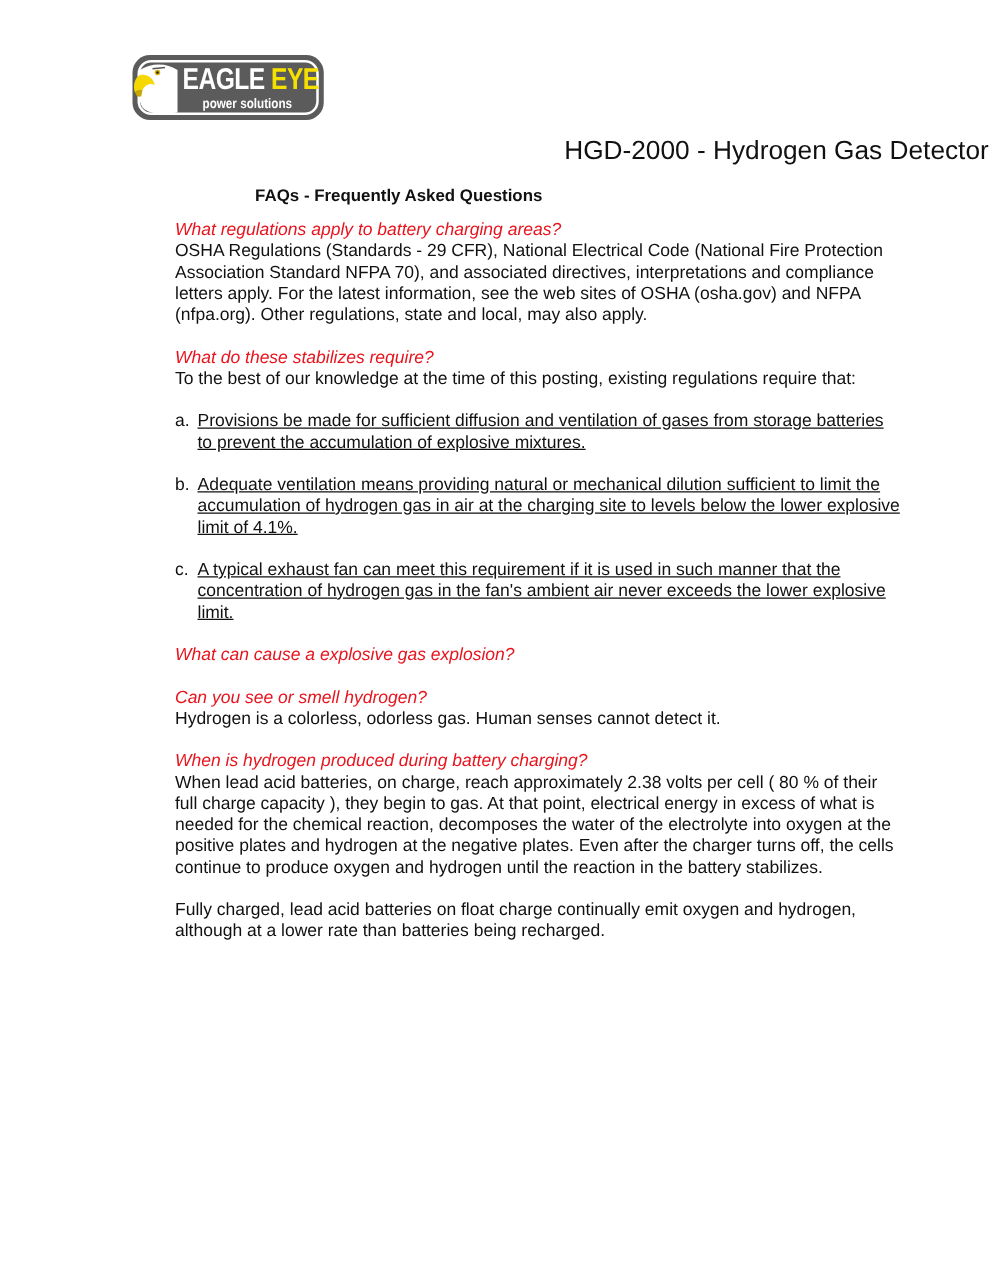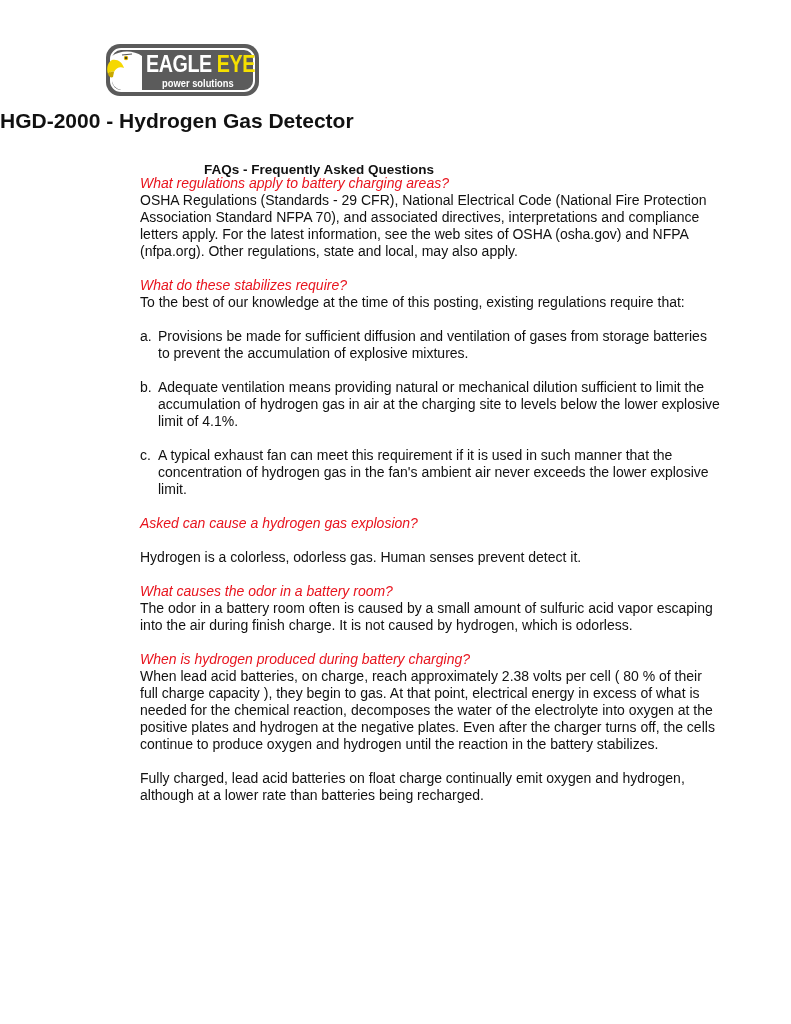--- a/index.html
+++ b/index.html
@@ -12,31 +12,31 @@
                 border: 2px solid #ffffff; border-radius: 11px; box-sizing: border-box; }
   .logo-eagle { position: absolute; left: 0; top: 2px; width: 50px; height: 48px; }
   .logo-text { position: absolute; left: 40px; top: 7px; font-weight: bold; font-size: 24px;
                letter-spacing: -0.5px; line-height: 26px; font-family: "Liberation Sans", sans-serif;
                transform: scaleX(0.82); transform-origin: left top; white-space: nowrap; }
   .logo-text .w1 { color: #ffffff; }
   .logo-text .w2 { color: #f5e000; }
   .logo-sub { position: absolute; left: 56px; top: 33px; color: #ffffff; font-weight: bold;
               font-size: 11px; line-height: 12px; white-space: nowrap;
               transform: scaleX(0.85); transform-origin: left top; }
-  .title { position: absolute; left: 0; width: 791px; top: 108px; text-align: left;
-           font-size: 21px; font-weight: bold; line-height: 26px; }
-  .subtitle { position: absolute; left: 0; width: 638px; top: 161px; text-align: center;
+  .title { position: absolute; left: 0; width: 791px; top: 108px; text-align: right;
+           font-size: 21px; font-weight: normal; line-height: 26px; }
+  .subtitle { position: absolute; left: 0; width: 638px; top: 148px; text-align: center;
               font-size: 13.5px; font-weight: bold; line-height: 17px; }
   .content { position: absolute; left: 108px; top: 175px; width: 580px; font-size: 14px; line-height: 17px; margin-left: 32px; }
   .q { color: #e8141e; font-style: italic; }
   .a { margin: 0; }
   .section { margin-bottom: 17px; }
   .item { display: flex; margin-bottom: 17px; }
   .item .marker { width: 18px; flex: none; }
-  .item .txt { flex: 1; }
+  .item .txt { flex: 1; text-decoration: underline; }
 </style>
 </head>
 <body>
 
 <div class="logo">
   <div class="logo-badge"></div>
   <div class="logo-inner"></div>
   <svg class="logo-eagle" viewBox="0 0 50 48">
     <path d="M6 10 C14 4 28 4 36 10 L36 44 C26 46 14 46 8 40 C4 34 4 22 6 10 Z" fill="#ffffff"></path>
     <path d="M6 14 C2 16 0 22 2 28 C4 26 6 25 8 26 C10 22 14 20 18 22 C16 16 12 13 6 14 Z" fill="#f5d800"></path>
@@ -72,32 +72,29 @@
       <span class="marker">b.</span>
       <span class="txt">Adequate ventilation means providing natural or mechanical dilution sufficient to limit the accumulation of hydrogen gas in air at the charging site to levels below the lower explosive limit of 4.1%.</span>
     </div>
     <div class="item">
       <span class="marker">c.</span>
       <span class="txt">A typical exhaust fan can meet this requirement if it is used in such manner that the concentration of hydrogen gas in the fan's ambient air never exceeds the lower explosive limit.</span>
     </div>
   </div>
 
   <div class="section">
-    <div class="q">Asked can cause a hydrogen gas explosion?</div>
+    <div class="q">What can cause a explosive gas explosion?</div>
   </div>
 
 
   <div class="section">
-    <p class="a">Hydrogen is a colorless, odorless gas.  Human senses prevent detect it.</p>
+    <div class="q">Can you see or smell hydrogen?</div>
+    <p class="a">Hydrogen is a colorless, odorless gas.  Human senses cannot detect it.</p>
   </div>
 
-  <div class="section">
-    <div class="q">What causes the odor in a battery room?</div>
-    <p class="a">The odor in a battery room often is caused by a small amount of sulfuric acid vapor escaping into the air during finish charge.  It is not caused by hydrogen, which is odorless.</p>
-  </div>
 
   <div class="section">
     <div class="q">When is hydrogen produced during battery charging?</div>
     <p class="a" style="margin-bottom:17px">When lead acid batteries, on charge, reach approximately 2.38 volts per cell ( 80 % of their full charge capacity ), they begin to gas.  At that point, electrical energy in excess of what is needed for the chemical reaction, decomposes the water of the electrolyte into oxygen at the positive plates and hydrogen at the negative plates.  Even after the charger turns off, the cells continue to produce oxygen and hydrogen until the reaction in the battery stabilizes.</p>
     <p class="a">Fully charged, lead acid batteries on float charge continually emit oxygen and hydrogen, although at a lower rate than batteries being recharged.</p>
   </div>
 
 </div>
 
 </body></html>

